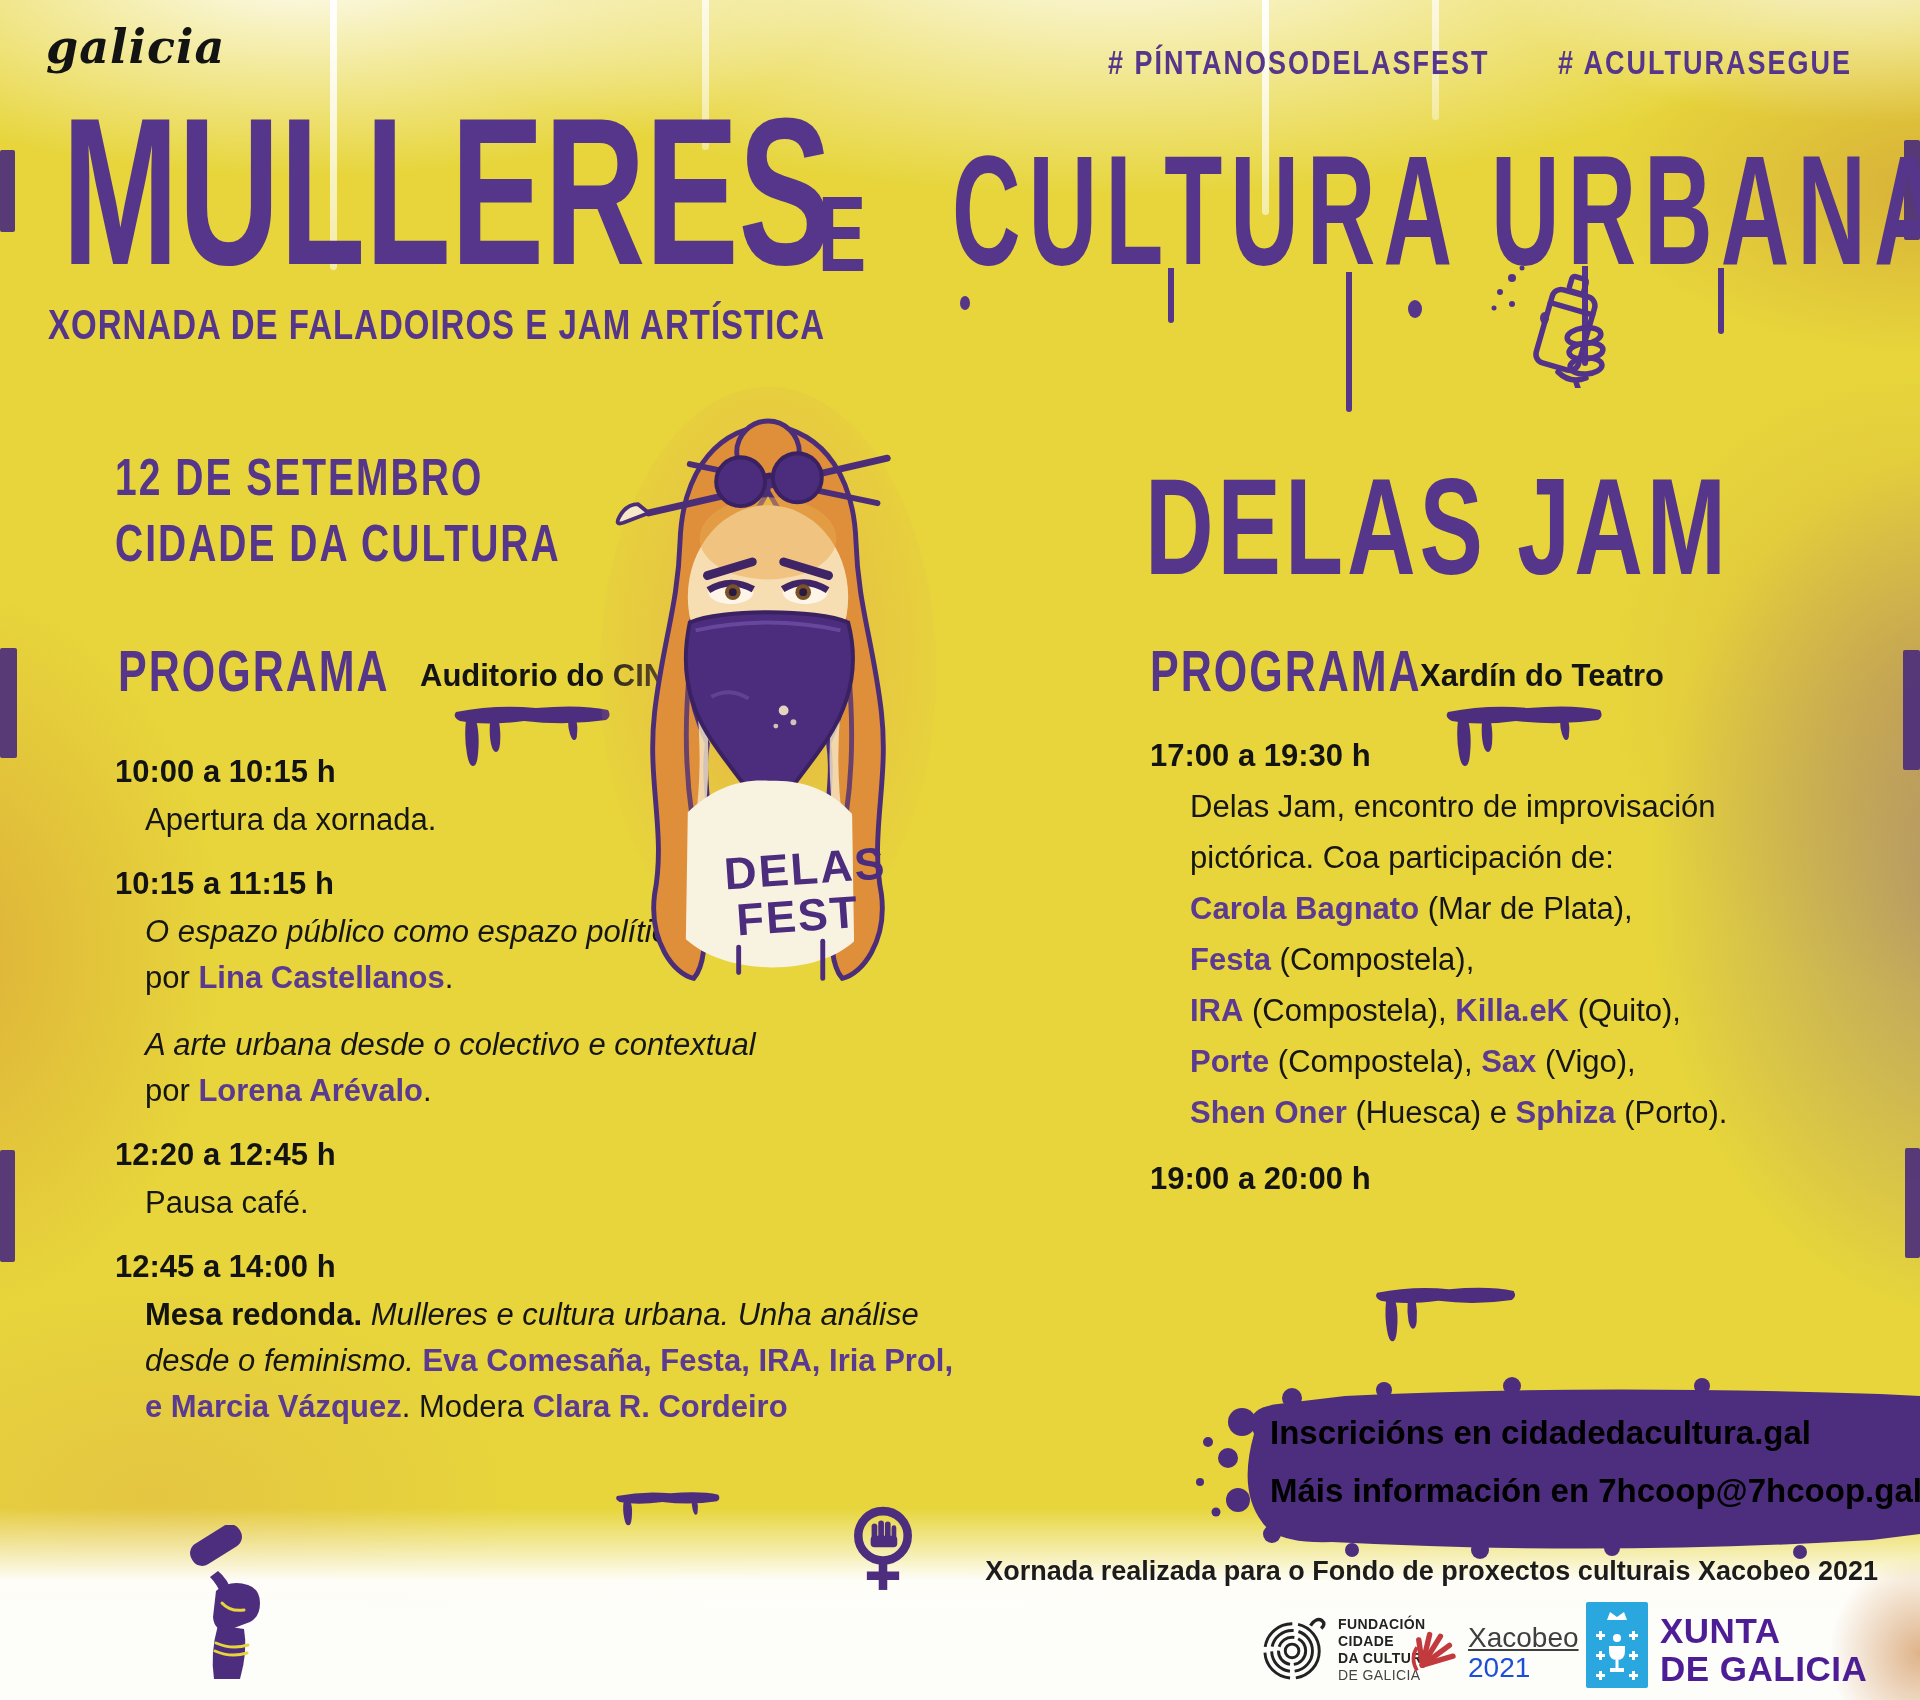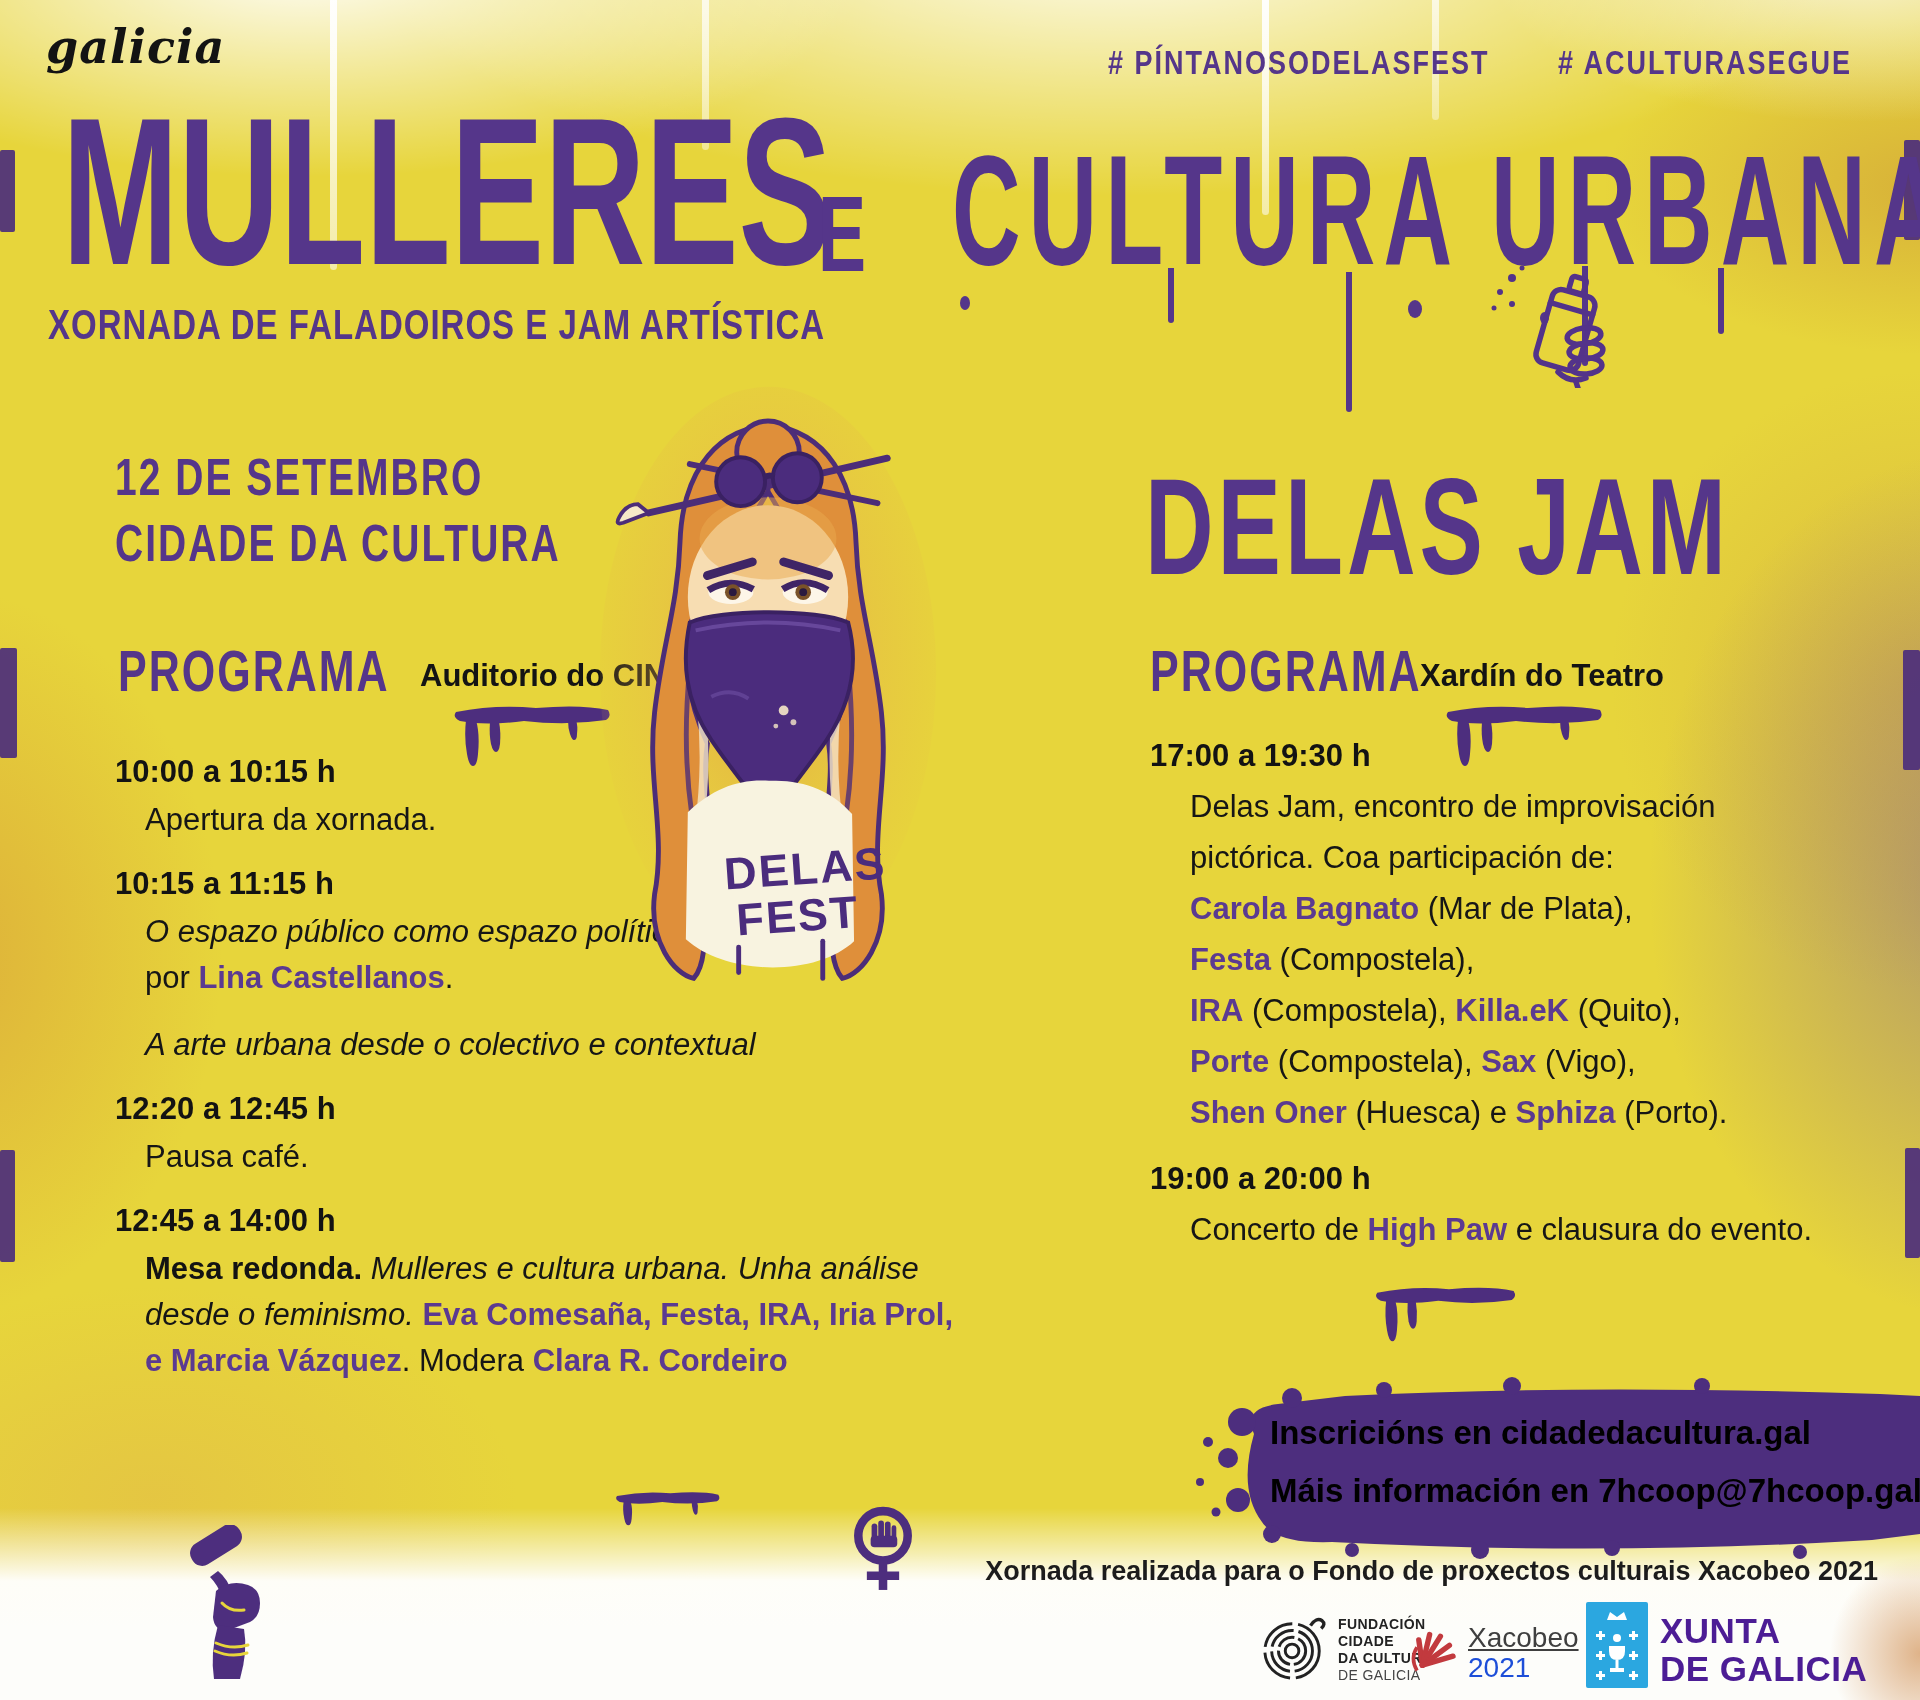--- a/index.html
+++ b/index.html
@@ -136,20 +136,21 @@
       <div class="time">10:00 a 10:15 h</div>
       <div class="line"><span class="run-plain">Apertura da xornada.</span></div>
     </div>
     <div class="entry">
       <div class="time">10:15 a 11:15 h</div>
       <div class="line"><span class="run-italic">O espazo público como espazo político,</span></div>
       <div class="line"><span class="run-plain">por </span><span class="run-name">Lina Castellanos</span><span class="run-plain">.</span></div>
     </div>
     <div class="entry">
       <div class="line"><span class="run-italic">A arte urbana desde o colectivo e contextual</span></div>
+      <div class="line"><span class="run-plain">por </span><span class="run-name">Lorena Arévalo</span><span class="run-plain">.</span></div>
     </div>
     <div class="entry">
       <div class="time">12:20 a 12:45 h</div>
       <div class="line"><span class="run-plain">Pausa café.</span></div>
     </div>
     <div class="entry">
       <div class="time">12:45 a 14:00 h</div>
       <div class="line"><span class="run-boldblack">Mesa redonda. </span><span class="run-italic">Mulleres e cultura urbana. Unha análise</span></div>
       <div class="line"><span class="run-italic">desde o feminismo. </span><span class="run-name">Eva Comesaña, Festa, IRA, Iria Prol,</span></div>
       <div class="line"><span class="run-name">e Marcia Vázquez</span><span class="run-plain">. Modera </span><span class="run-name">Clara R. Cordeiro</span></div>
@@ -270,21 +271,20 @@
       <div class="line"><span class="run-plain">Delas Jam, encontro de improvisación</span></div>
       <div class="line"><span class="run-plain">pictórica. Coa participación de:</span></div>
       <div class="line"><span class="run-name">Carola Bagnato</span><span class="run-plain"> (Mar de Plata),</span></div>
       <div class="line"><span class="run-name">Festa</span><span class="run-plain"> (Compostela),</span></div>
       <div class="line"><span class="run-name">IRA</span><span class="run-plain"> (Compostela), </span><span class="run-name">Killa.eK</span><span class="run-plain"> (Quito),</span></div>
       <div class="line"><span class="run-name">Porte</span><span class="run-plain"> (Compostela), </span><span class="run-name">Sax</span><span class="run-plain"> (Vigo),</span></div>
       <div class="line"><span class="run-name">Shen Oner</span><span class="run-plain"> (Huesca) e </span><span class="run-name">Sphiza</span><span class="run-plain"> (Porto).</span></div>
     </div>
     <div class="entry">
       <div class="time">19:00 a 20:00 h</div>
-      <div class="line"><span class="run-plain">Concerto de </span><span class="run-name">High Paw</span><span class="run-plain"> e clausura do evento.</span></div>
     </div>
   </div>
 
   <svg class="abs" style="left:1352px;top:1282px;" width="185" height="70" viewBox="0 0 170 78">
     <g fill="#4d2e7e">
       <path d="M10 12 Q50 4 90 8 Q135 4 162 10 Q166 16 160 20 Q120 26 78 21 Q40 26 14 21 Q6 17 10 12 Z"></path>
       <path d="M20 20 q-2 18 1 34 q2 12 6 12 q4 0 5 -12 q2 -20 -2 -34 z"></path>
       <path d="M44 22 q-1 12 1 22 q2 8 5 8 q3 0 4 -8 q1 -12 -1 -22 z"></path>
     </g>
   </svg>

